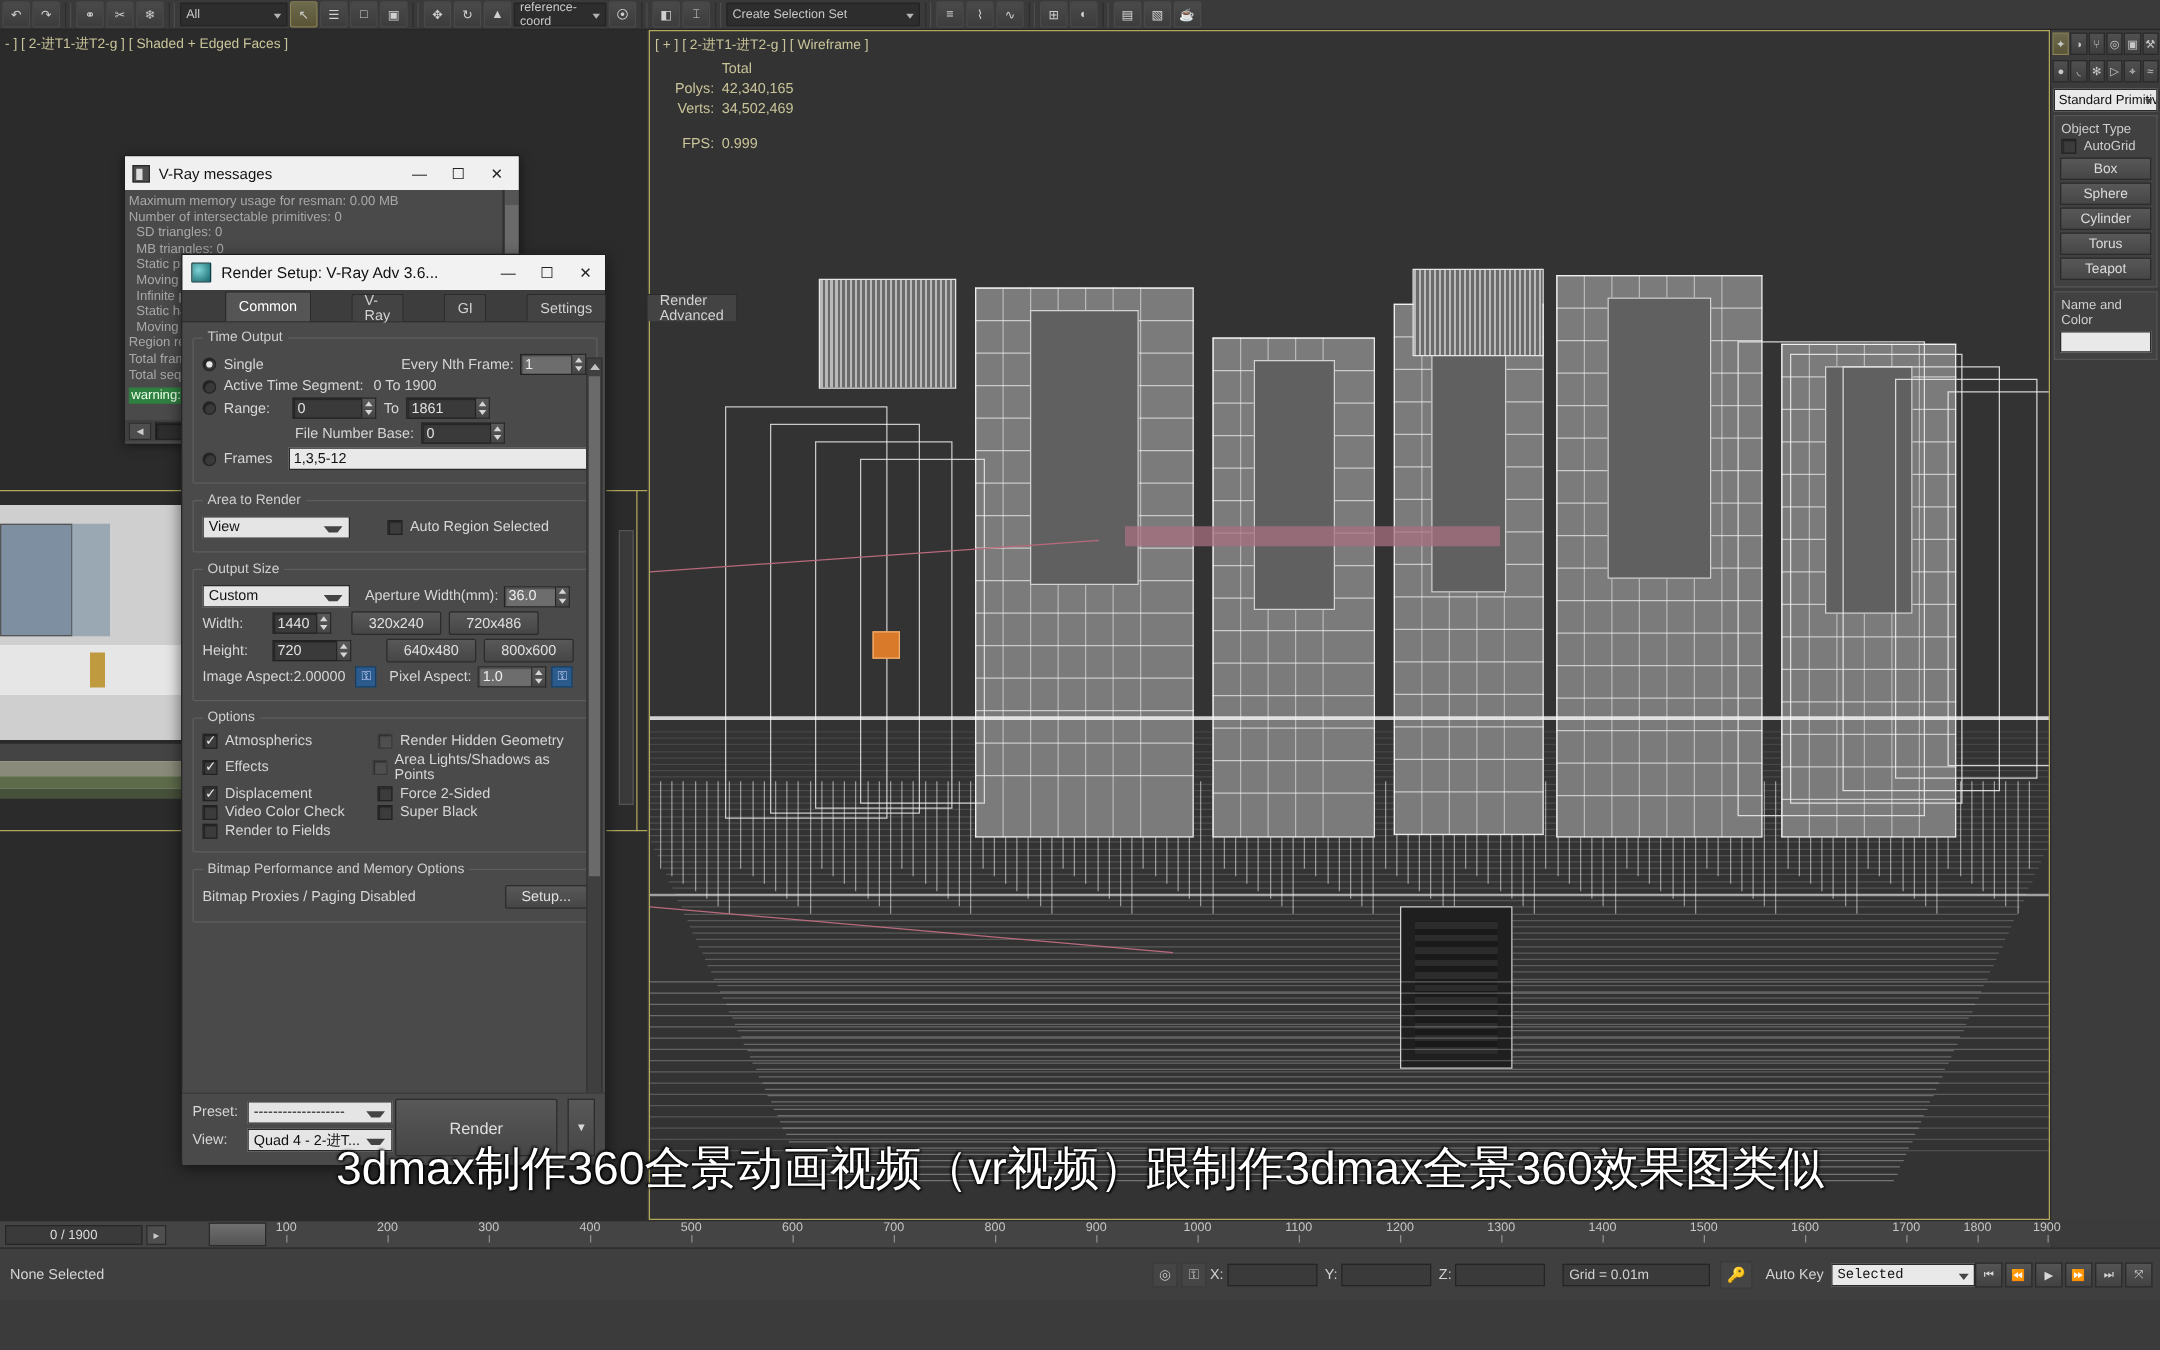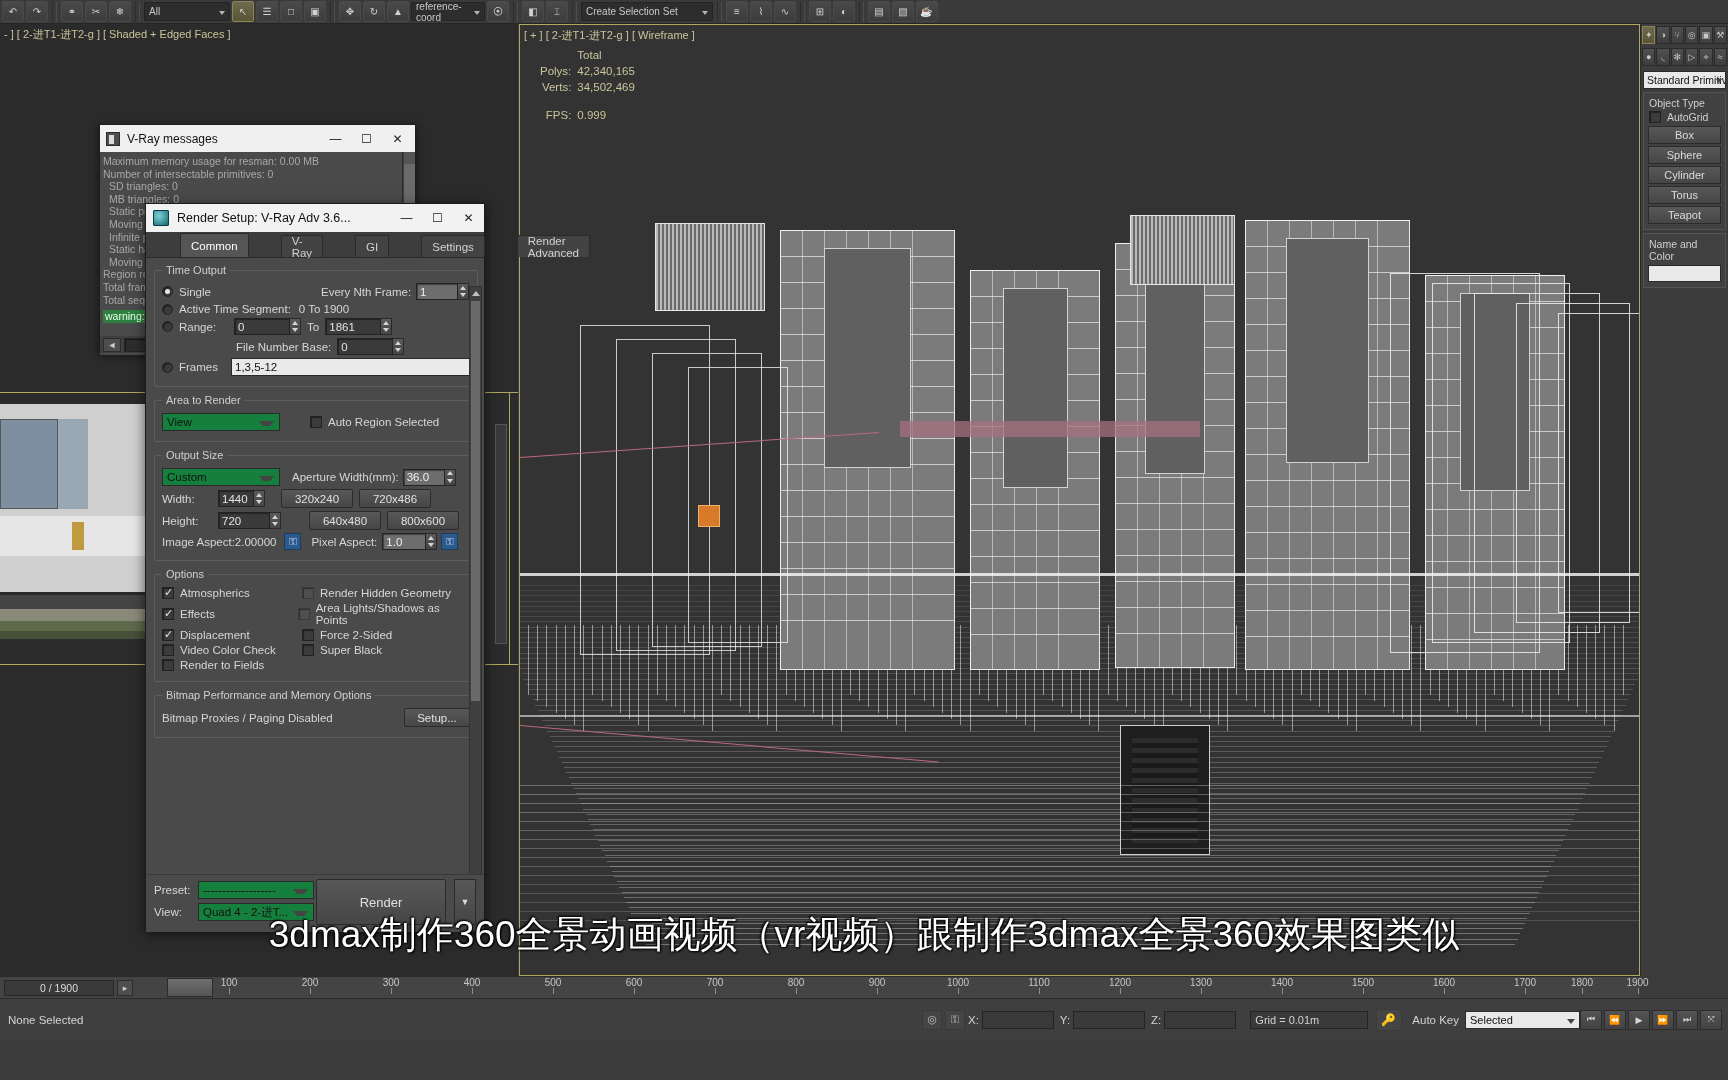--- a/index.html
+++ b/index.html
@@ -155,21 +155,21 @@
   .fld.lite { background: #6d6d6d; color:#efefef; }
   .fld.white { background:#e9e9e9; color:#111; border:1px solid #2a2a2a; box-shadow:none;}
   .arrows { width: 11px; height: 17px; background: linear-gradient(#5a5a5a,#464646);
     border: 1px solid #2a2a2a; border-left: none; display:flex; flex-direction:column;
     align-items:center; justify-content: space-around; }
   .arrows i { display:block; width:0;height:0; border-left:3px solid transparent;border-right:3px solid transparent;}
   .arrows i.u { border-bottom: 4px solid #d5d5d5;}
   .arrows i.d { border-top: 4px solid #d5d5d5;}
 
   .combo {
-    background: #15803d; border: 1px solid #2a2a2a; color: #111; font-size: 11.5px;
+    background: #e5e5e5; border: 1px solid #2a2a2a; color: #111; font-size: 11.5px;
     height: 18px; display:flex; align-items:center; padding: 0 16px 0 4px; position: relative;
   }
   .combo:after { content:""; position:absolute; right:5px; top:7px; width:7px;height:4px;
     border-left:4px solid transparent;border-right:4px solid transparent;border-top:5px solid #444;}
 
   .btn3d {
     background: linear-gradient(#585858,#464646); border: 1px solid #2b2b2b;
     color: #e0e0e0; font-size: 11.5px; height: 19px; display:flex;
     align-items:center; justify-content:center; border-radius:2px;
   }
@@ -223,21 +223,21 @@
   }
   .sel-text { width: 190px; padding-left: 8px; color:#d4d4d4; font-size: 11.5px;}
   .st-icon { width: 20px; height:20px; border:1px solid #3a3a3a; background:#454545;
     display:flex; align-items:center;justify-content:center; color:#c6c6c6; font-size:11px; margin-right:3px;}
   .coord { display:flex; align-items:center; margin-right:6px; color:#d2d2d2; font-size:11.5px;}
   .coord .cf { margin-left:3px; width: 72px; height:18px; background:#3a3a3a; border:1px solid #242424;}
   .grid-fld { width:118px; height:18px; background:#3a3a3a;border:1px solid #242424; color:#d2d2d2;
      font-size:11px; display:flex;align-items:center;padding-left:4px; margin-left:8px;}
   .autokey { margin-left:10px; color:#d2d2d2; font-size:11.5px;}
   .selcombo { margin-left:6px; width:115px; height:18px; background:#e9e9e9;border:1px solid #2a2a2a;
-     color:#111;font-size:11px;display:flex;align-items:center;padding:0 14px 0 4px;position:relative;}
+     color:#111;font-size:11px;display:flex;align-items:center;padding:0 14px 0 4px;position:relative;font-family:Liberation Mono, monospace;}
   .selcombo:after{content:"";position:absolute;right:4px;top:7px;border-left:4px solid transparent;border-right:4px solid transparent;border-top:5px solid #444;}
   .playbar { margin-left:auto; display:flex; align-items:center; gap:2px; padding-right:6px;}
   .pb { width:22px;height:20px; background: linear-gradient(#545454,#424242); border:1px solid #2b2b2b;
      color:#d8d8d8; font-size:9px; display:flex;align-items:center;justify-content:center;}
 
   
   .bl-strip { position:absolute; left:0; top:1040px; width:1728px; height:40px; background:#3b3b3b;}
 
   
   .overlay-title {
@@ -269,21 +269,21 @@
     <div class="tb-sep"></div>
     <div class="tb-btn">✥</div>
     <div class="tb-btn">↻</div>
     <div class="tb-btn">▲</div>
     <div class="tb-combo" style="width:74px">reference-coord</div>
     <div class="tb-btn">⦿</div>
     <div class="tb-sep"></div>
     <div class="tb-btn">◧</div>
     <div class="tb-btn">⌶</div>
     <div class="tb-sep"></div>
-    <div class="tb-combo" style="width:132px">Create Selection Set</div>
+    <div class="tb-combo" style="width:155px">Create Selection Set</div>
     <div class="tb-sep"></div>
     <div class="tb-btn">≡</div>
     <div class="tb-btn">⌇</div>
     <div class="tb-btn">∿</div>
     <div class="tb-sep"></div>
     <div class="tb-btn">⊞</div>
     <div class="tb-btn">◐</div>
     <div class="tb-sep"></div>
     <div class="tb-btn">▤</div>
     <div class="tb-btn">▧</div>

